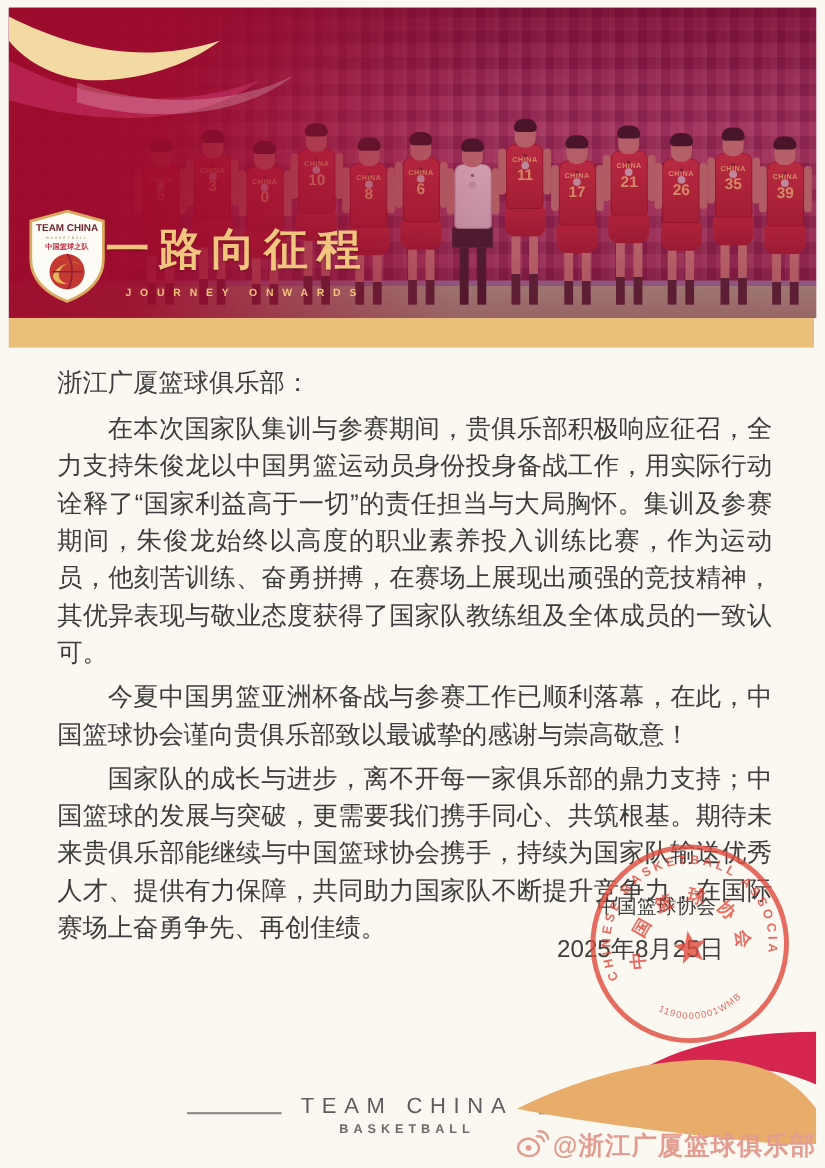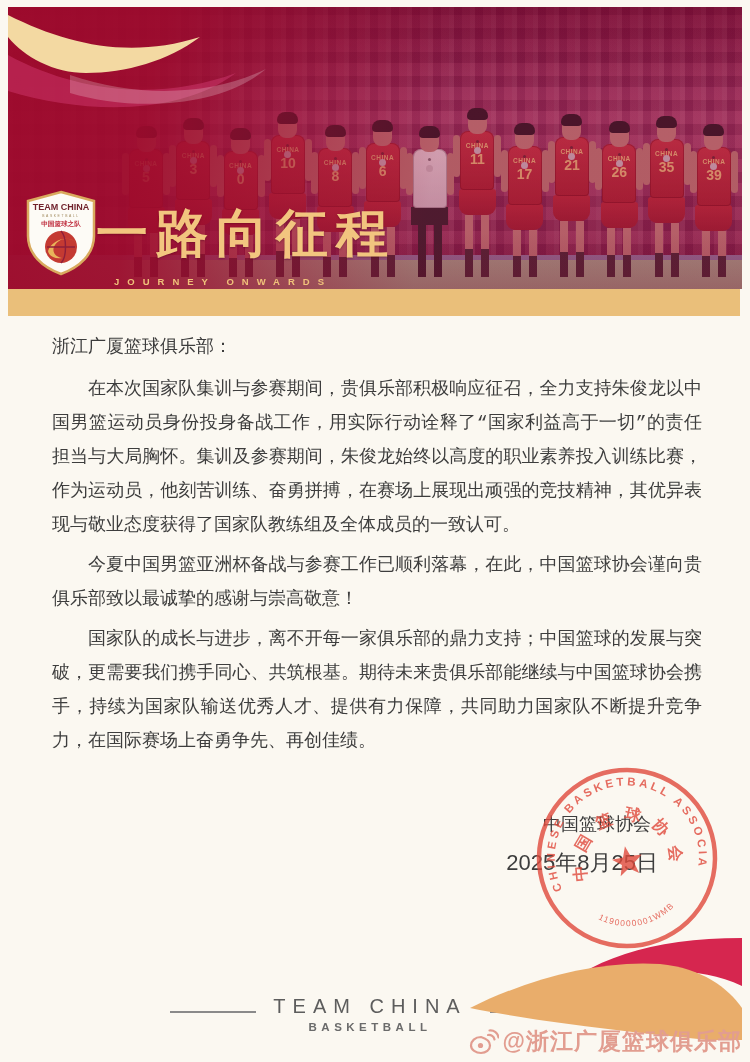--- a/index.html
+++ b/index.html
@@ -34,41 +34,41 @@
   .fig.coach .shorts{background:#2a2028;border-radius:0;height:18px;}
   .fig.coach .legs i{background:#2a2028;}
   .tint{position:absolute;inset:0;z-index:4;background:rgba(150,20,72,.22);}
   .red-veil{position:absolute;inset:0;z-index:5;background:
       linear-gradient(100deg, rgba(158,10,44,.97) 0%, rgba(158,10,44,.90) 20%, rgba(160,14,48,.48) 40%, rgba(160,14,48,.14) 58%, rgba(160,14,48,.12) 100%),
       linear-gradient(to bottom, rgba(110,6,38,.38), rgba(110,6,38,0) 28%),
       linear-gradient(to top, rgba(110,6,38,.25), rgba(110,6,38,0) 20%);}
   .swoosh-tl{position:absolute;left:0;top:0;z-index:6;}
   .badge{position:absolute;left:14px;top:182px;z-index:7;}
   .title-block{position:absolute;left:88px;top:192px;z-index:7;}
-  .title-cn{font-size:52px;font-weight:700;letter-spacing:8px;color:#f2c57f;text-shadow:0 1px 2px rgba(60,0,20,.35);}
+  .title-cn{font-size:40px;font-weight:700;letter-spacing:8px;color:#f2c57f;text-shadow:0 1px 2px rgba(60,0,20,.35);}
   .title-en{margin-top:7px;padding-left:3px;font-size:9.5px;font-weight:700;letter-spacing:8px;color:#f0c27a;margin-left:15px;}
   .tan-band{position:absolute;left:8px;top:289px;width:732px;height:27px;background:#eabf7a;}
 
   
-  .letter{position:absolute;left:52px;top:330px;width:650px;color:#3d3d3d;font-size:18px;line-height:34px;text-align:justify;font-family:Liberation Mono, monospace;}
+  .letter{position:absolute;left:52px;top:330px;width:650px;color:#3d3d3d;font-size:23px;line-height:34px;text-align:justify;}
   .letter .salute{margin:0 0 8px 0;}
   .letter p{margin:0 0 6px 0;text-indent:2em;}
   .sig-org{position:absolute;right:99px;top:812px;font-size:18px;color:#3d3d3d;z-index:2;}
   .sig-date{position:absolute;right:92px;top:848px;font-size:22px;color:#3d3d3d;z-index:2;}
   .stamp{position:absolute;left:532px;top:763px;z-index:3;opacity:.8;}
 
   
   .foot-line{position:absolute;height:2px;background:#8a8a8a;z-index:1;}
   .foot-line.left{left:170px;top:1011px;width:86px;}
   .foot-line.right{left:490px;top:1011px;width:165px;}
   .foot-center{position:absolute;left:250px;top:995px;width:240px;text-align:center;z-index:2;}
   .foot-team{font-size:20px;letter-spacing:7px;color:#5d5d5d;}
   .foot-sport{margin-top:3px;font-size:11.5px;letter-spacing:4.5px;color:#6b6b6b;font-weight:700;}
   .swoosh-br{position:absolute;left:470px;top:928px;z-index:3;}
-  .watermark{position:absolute;right:8px;top:1026px;z-index:4;display:flex;align-items:center;gap:4px;color:#e29d90;}
+  .watermark{position:absolute;right:8px;top:1026px;z-index:4;display:flex;gap:4px;color:#e29d90;}
   .watermark .wm-text{font-size:23px;font-weight:700;letter-spacing:1px;}
 </style>
 </head>
 <body>
 
 <div class="page">
 
   <div class="header">
     <div class="crowd"></div>
     <div class="court"></div>

